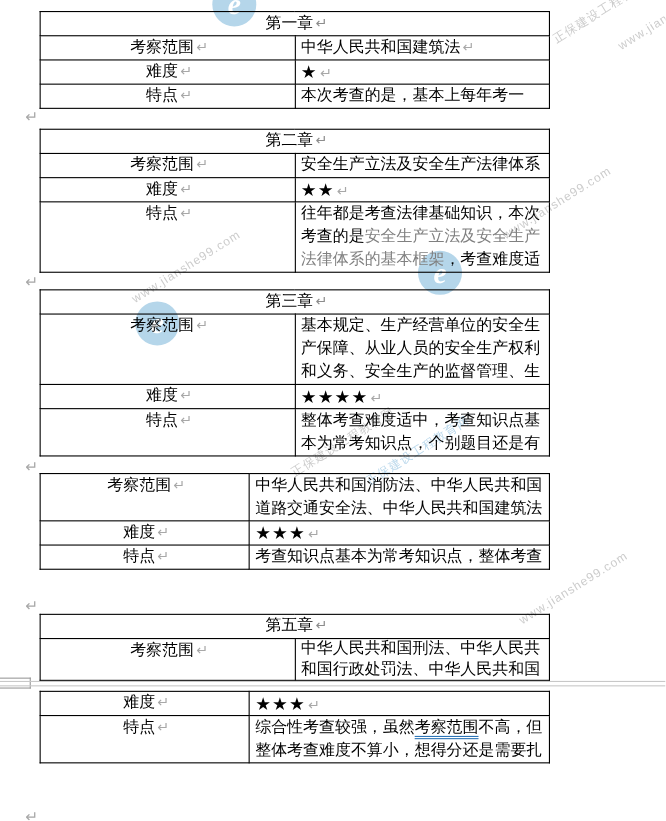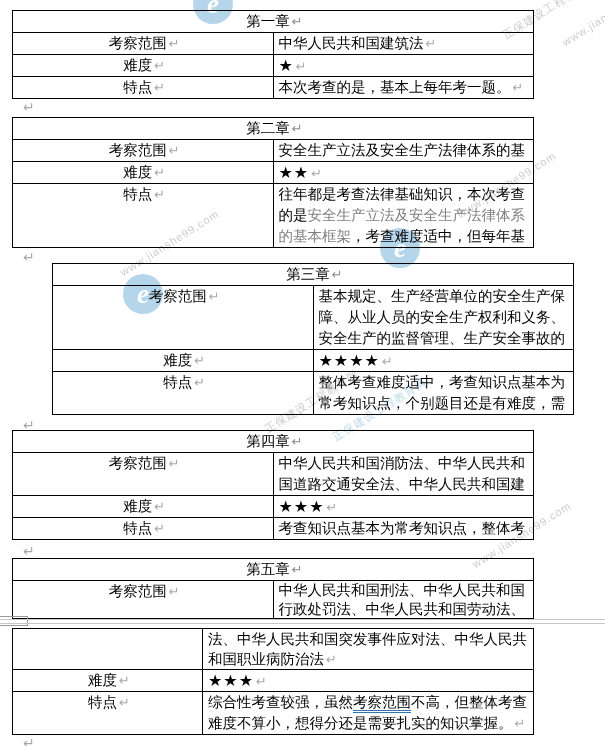--- a/index.html
+++ b/index.html
@@ -25,21 +25,21 @@
   .wm-text{
     white-space:nowrap;
     transform:rotate(-32deg);transform-origin:left top;
     font-size:11px;letter-spacing:1px;
     font-family:"Liberation Sans","DejaVu Sans",sans-serif;
   }
   .wm-gray{color:#cccccc;}
   .wm-blue{color:#bcd9ec;}
   
   table.doc{
-    position:absolute;left:12px;width:522px;
+    position:absolute;left:36px;width:464px;
     border-collapse:collapse;table-layout:fixed;
     z-index:2;
     font-size:14.5px;color:#000;
   }
   table.doc td{
     border:1px solid #000;
     padding:0 2px 0 5px;
     vertical-align:top;
     line-height:21px;
     background:transparent;
@@ -143,21 +143,21 @@
     <tr>
       <td class="c1"><span>特点</span><span class="ret">↵</span></td>
       <td>
             <div class="cb h3"><span>往年都是考查法律基础知识，本次考查的是</span><span class="muted">安全生产立法及安全生产法律体系的基本框架</span><span>，考查难度适中，但每年基本上也只考一题。</span></div>
           </td>
     </tr>
   </tbody>
     </table>
   <div class="pilcrow" style="top:250px;">↵</div>
 
-  <table class="doc" style="top:263px;margin-left:40px;">
+  <table class="doc" style="top:263px;">
     <tbody>
         <tr>
       <td class="hdr" colspan="2"><span>第三章</span><span class="ret">↵</span></td>
     </tr>
     <tr>
       <td class="c1"><span>考察范围</span><span class="ret">↵</span></td>
       <td>
             <div class="cb h3"><span>基本规定、生产经营单位的安全生产保障、从业人员的安全生产权利和义务、安全生产的监督管理、生产安全事故的应急救援与调查处理、安全生产法律责任</span></div>
           </td>
     </tr>
@@ -172,23 +172,20 @@
       <td>
             <div class="cb h2"><span>整体考查难度适中，考查知识点基本为常考知识点，个别题目还是有难度，需要仔细分辨正确选项。</span></div>
           </td>
     </tr>
   </tbody>
     </table>
   <div class="pilcrow" style="top:418px;">↵</div>
 
   <table class="doc" style="top:430px;">
     <tbody>
-        <tr>
-      <td class="hdr" colspan="2"><span>第四章</span><span class="ret">↵</span></td>
-    </tr>
     <tr>
       <td class="c1"><span>考察范围</span><span class="ret">↵</span></td>
       <td>
             <div class="cb h2"><span>中华人民共和国消防法、中华人民共和国道路交通安全法、中华人民共和国建筑法</span></div>
           </td>
     </tr>
     <tr>
       <td class="c1"><span>难度</span><span class="ret">↵</span></td>
       <td>
             <div class="cb h1"><span class="stars">★★★</span><span class="ret">↵</span></div>
@@ -217,28 +214,20 @@
     </tr>
   </tbody>
     </table>
 
   <div class="pb-bracket"></div>
   <div class="pb-line" style="top:619px;"></div>
   <div class="pb-line" style="top:623px;"></div>
 
   <table class="doc" style="top:628px;">
     <tbody>
-        <tr>
-      <td class="c1">
-            <div class="cb h40"></div>
-          </td>
-      <td>
-            <div class="cb h40"><span>法、中华人民共和国突发事件应对法、中华人民共和国职业病防治法</span><span class="ret">↵</span></div>
-          </td>
-    </tr>
     <tr>
       <td class="c1"><span>难度</span><span class="ret">↵</span></td>
       <td>
             <div class="cb h1"><span class="stars">★★★</span><span class="ret">↵</span></div>
           </td>
     </tr>
     <tr>
       <td class="c1"><span>特点</span><span class="ret">↵</span></td>
       <td>
             <div class="cb h2"><span>综合性考查较强，虽然</span><span class="blue-underline">考察范围</span><span>不高，但整体考查难度不算小，想得分还是需要扎实的知识掌握。</span><span class="ret">↵</span></div>

